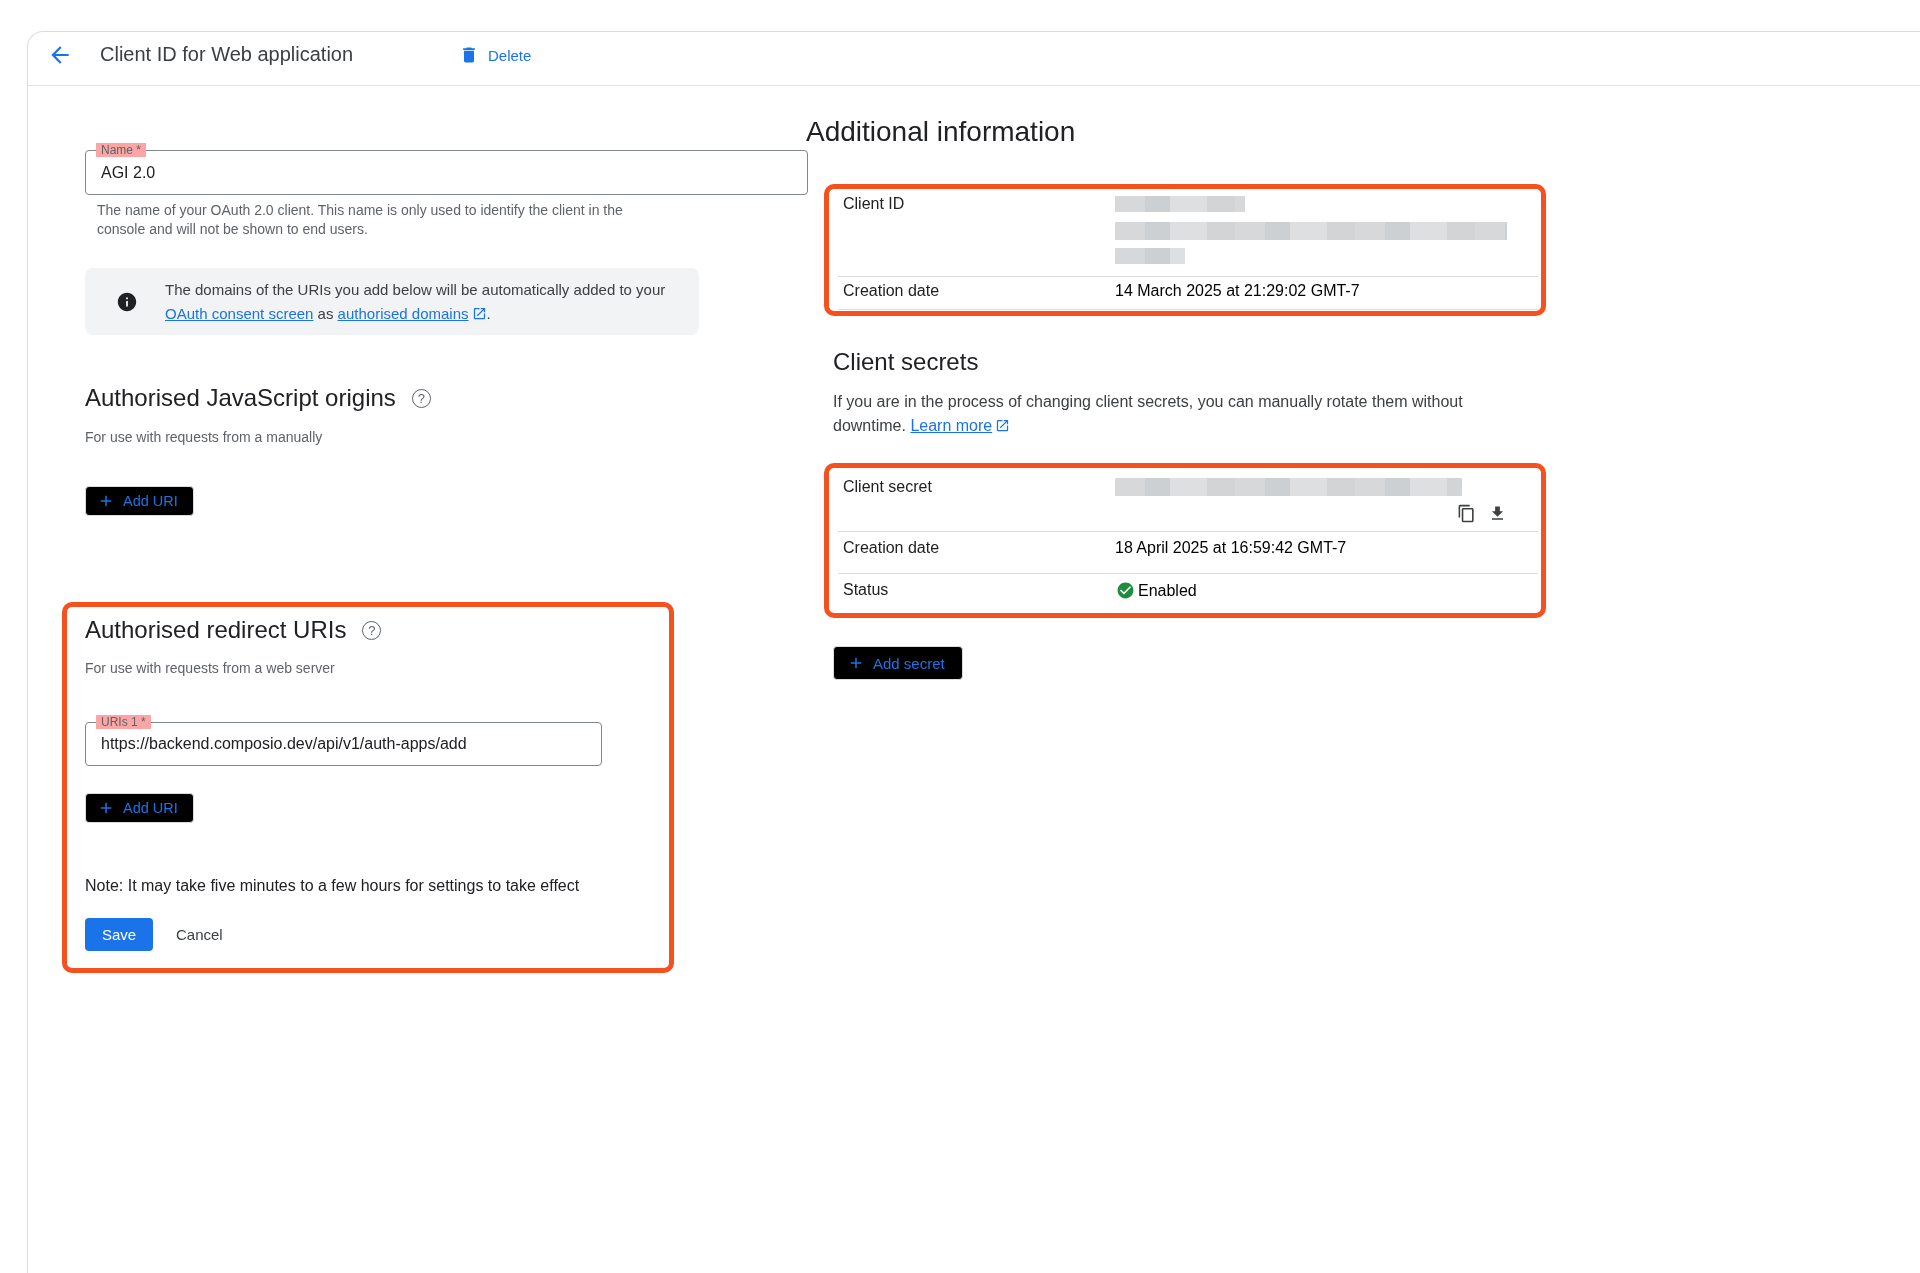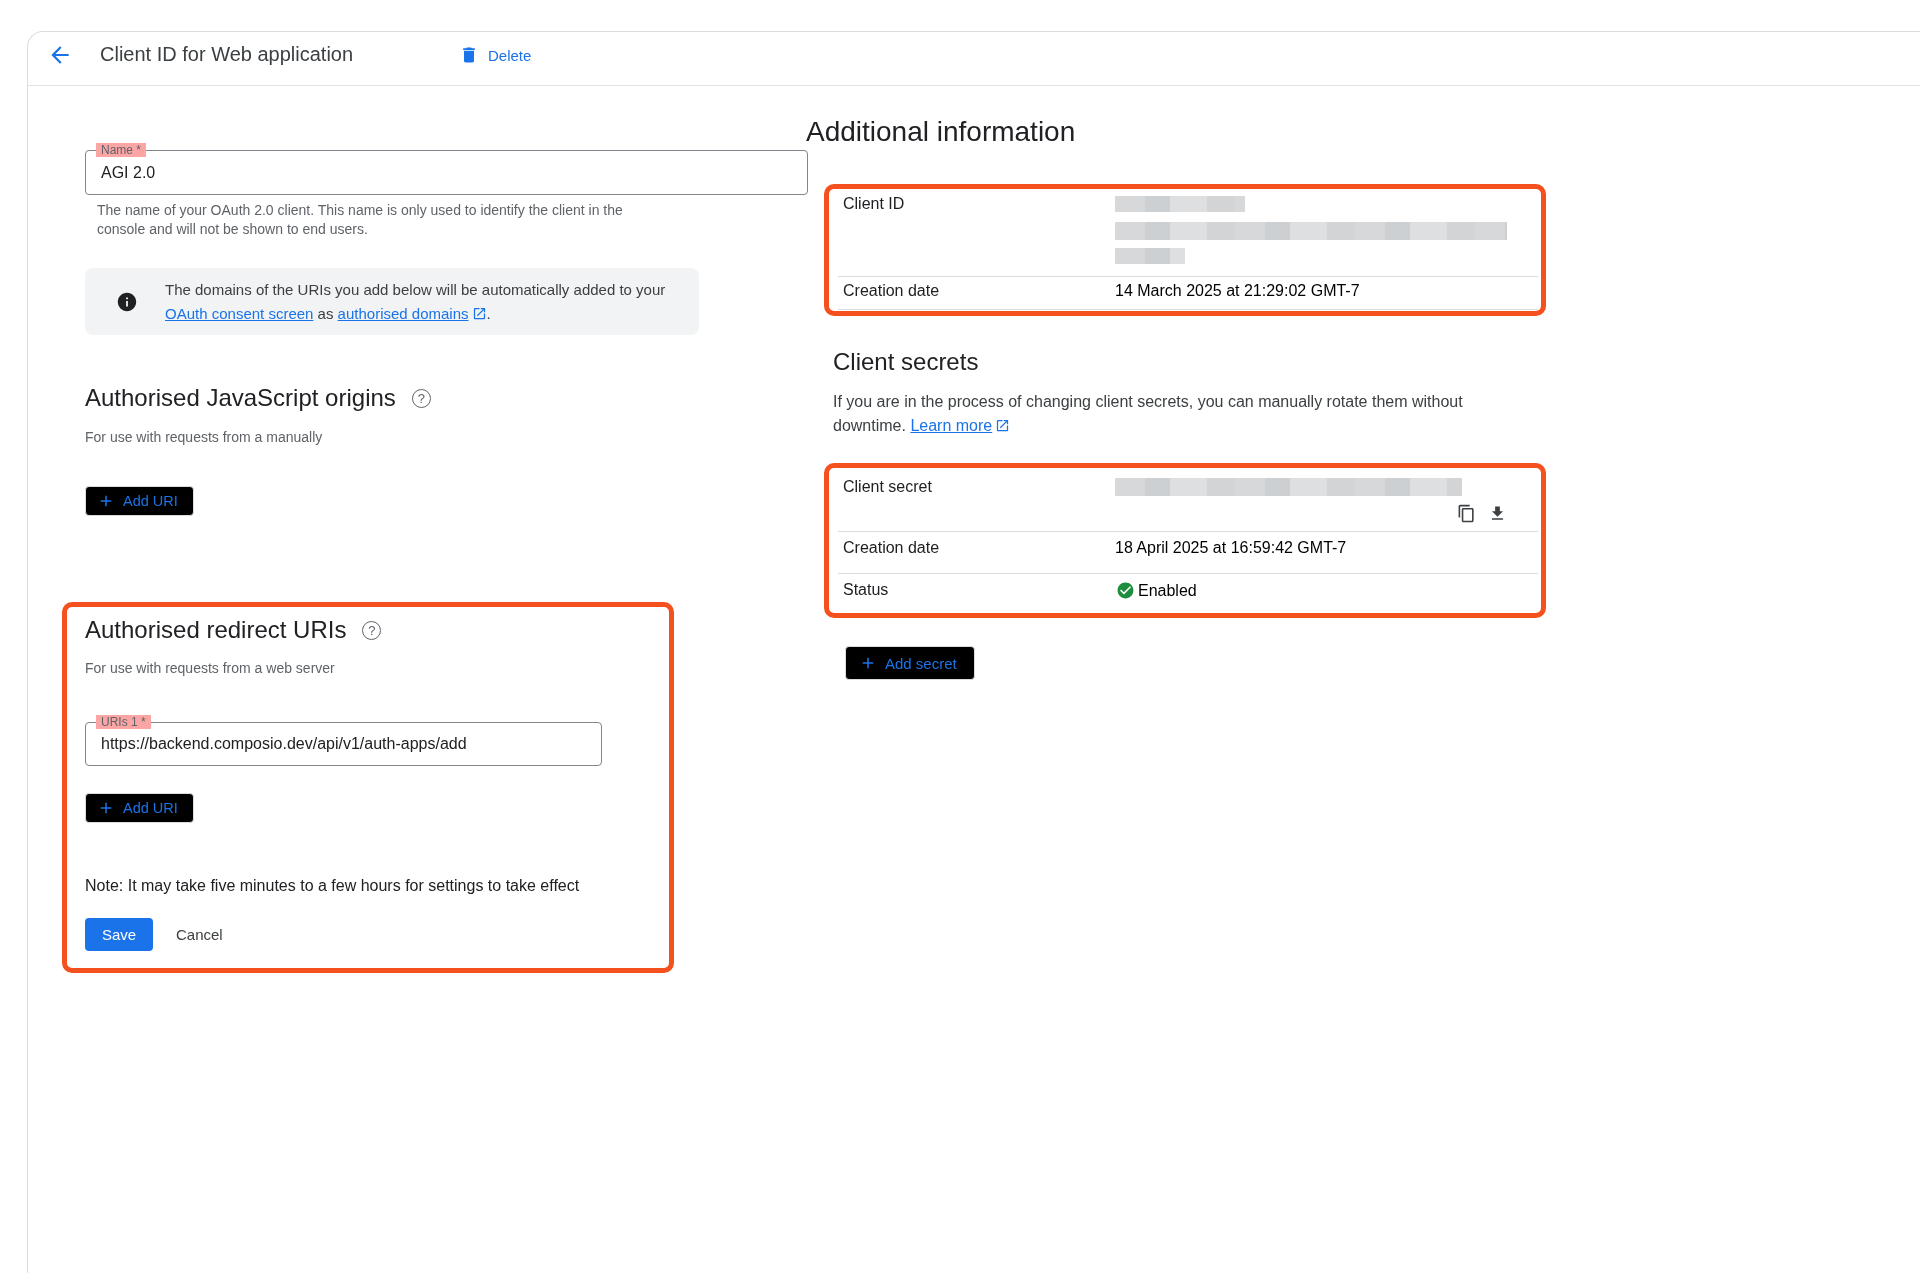--- a/index.html
+++ b/index.html
@@ -90,21 +90,21 @@
   .icon-btn { background: none; border: none; color: #3c4043; cursor: pointer; padding: 0; width: 20px; height: 20px; }
   .copy-btn { left: 1456px; top: 504px; }
   .download-btn { left: 1487px; top: 504px; }
   .div-3 { top: 531px; }
   .cdate-2-label { left: 843px; top: 539px; }
   .cdate-2-value { left: 1115px; top: 539px; }
   .div-4 { top: 573px; }
   .status-label { left: 843px; top: 581px; }
   .status-value { left: 1116px; top: 581px; display: flex; align-items: center; gap: 3px; }
   .check-icon { color: #1e8e3e; flex: none; display: inline-flex; }
-  .add-secret-btn { left: 833px; top: 646px; padding: 7px 17px 7px 13px; font-size: 15px; margin-left: 12px; }
+  .add-secret-btn { left: 833px; top: 646px; padding: 7px 17px 7px 13px; font-size: 15px; }
 </style>
 </head>
 <body>
 
 <div id="page">
   <div class="card-border"></div>
 
   <button class="abs back-btn">
     <svg width="26" height="26" viewBox="0 0 24 24" fill="currentColor">
         <path d="M20 11H7.83l5.59-5.59L12 4l-8 8 8 8 1.41-1.41L7.83 13H20v-2z"></path>

